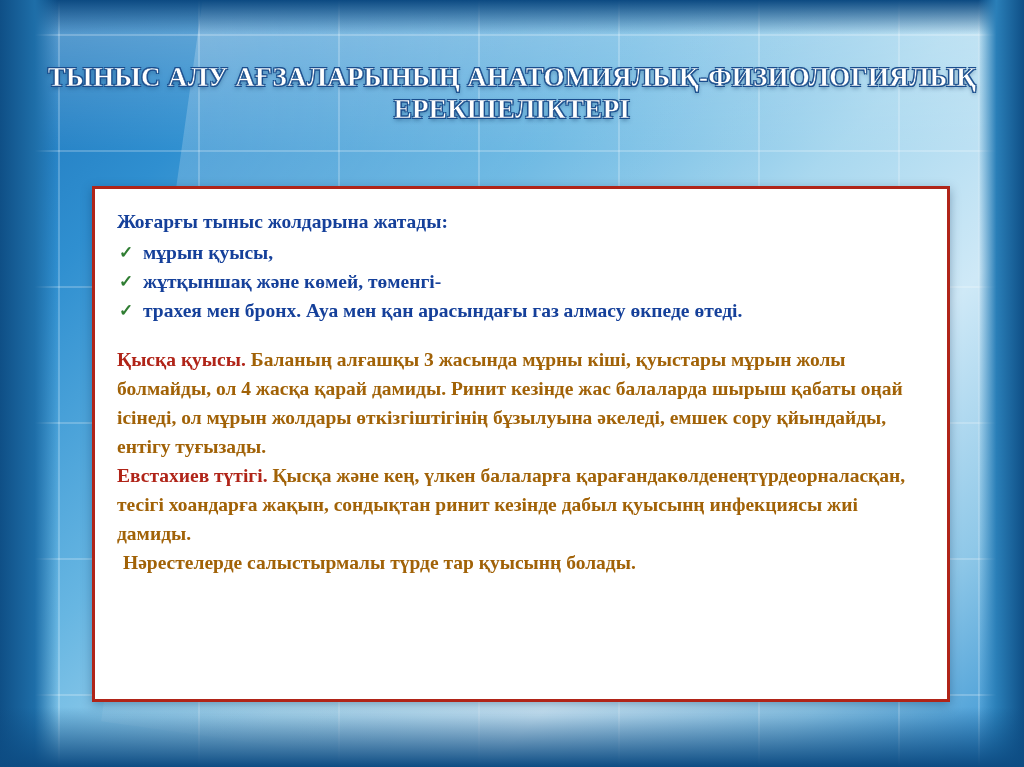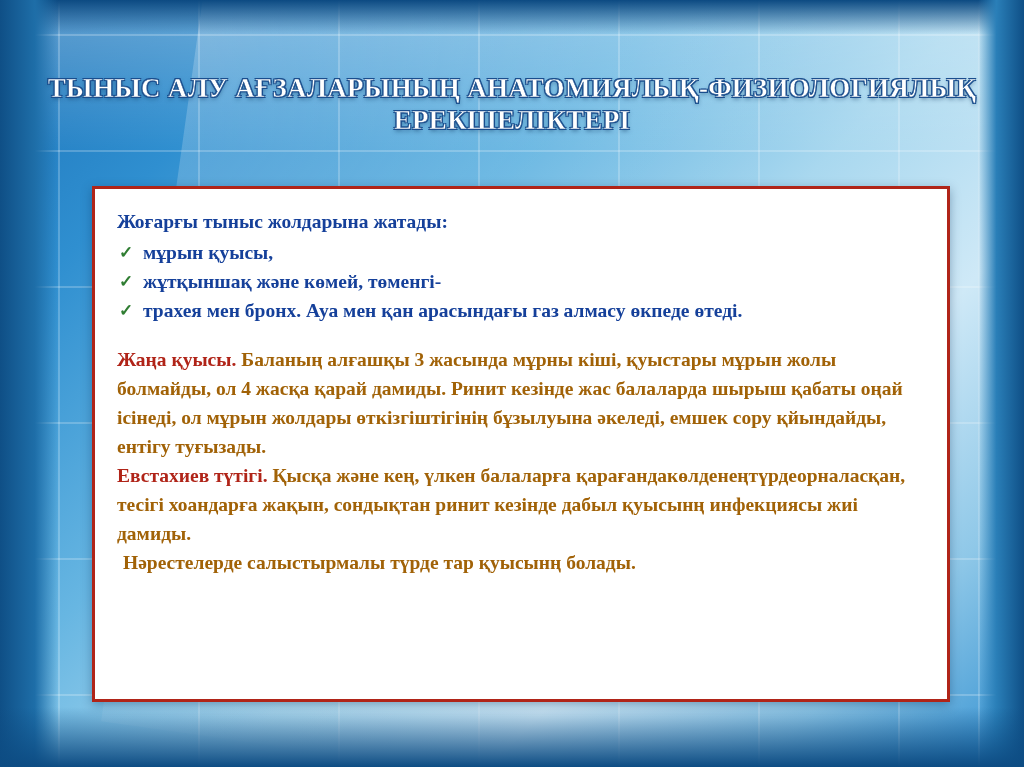--- a/index.html
+++ b/index.html
@@ -58,21 +58,21 @@
     background: linear-gradient(0deg, #0d4c83 0%, rgba(13,76,131,0.0) 100%);
   }
   .dark-edge-top {
     left: 0; right: 0; top: 0; height: 34px;
     background: linear-gradient(180deg, #0c4a82 0%, rgba(12,74,130,0.0) 100%);
   }
 
   
   .title-block {
     position: absolute;
-    top: 72px;
+    top: 61px;
     left: 28px;
     right: 28px;
     text-align: center;
     z-index: 5;
   }
   .title-text {
     font-family: "Liberation Serif", serif;
     font-weight: bold;
     font-size: 27px;
     line-height: 32px;
@@ -203,21 +203,21 @@
           <span>жұтқыншақ және көмей, төменгі-</span>
         </li>
         <li>
           <span class="tick">✓</span>
           <span>трахея мен бронх. Ауа мен қан арасындағы газ алмасу өкпеде өтеді.</span>
         </li>
       </ul>
 
       <div class="gap"></div>
 
-      <p class="para"><span class="lead">Жаңа қуысы.</span><span class="para-blue"> Баланың алғашқы 3 жасында мұрны кіші, қуыстары мұрын жолы болмайды, ол 4 жасқа қарай дамиды. Ринит кезінде жас балаларда шырыш қабаты оңай ісінеді, ол мұрын жолдары өткізгіштігінің бұзылуына әкеледі, емшек сору қйындайды, ентігу туғызады.</span></p>
+      <p class="para"><span class="lead">Қысқа қуысы.</span><span class="para-blue"> Баланың алғашқы 3 жасында мұрны кіші, қуыстары мұрын жолы болмайды, ол 4 жасқа қарай дамиды. Ринит кезінде жас балаларда шырыш қабаты оңай ісінеді, ол мұрын жолдары өткізгіштігінің бұзылуына әкеледі, емшек сору қйындайды, ентігу туғызады.</span></p>
 
       <p class="para"><span class="lead">Евстахиев түтігі.</span><span class="para-blue"> Қысқа және кең, үлкен балаларға қарағандакөлденеңтүрдеорналасқан, тесігі хоандарға жақын, сондықтан ринит кезінде дабыл қуысынң инфекциясы жиі дамиды.</span></p>
 
 
       <p class="para para-blue para-last">Нәрестелерде салыстырмалы түрде  тар қуысынң болады.</p>
 
     </div>
   </div>
 
 </div>

